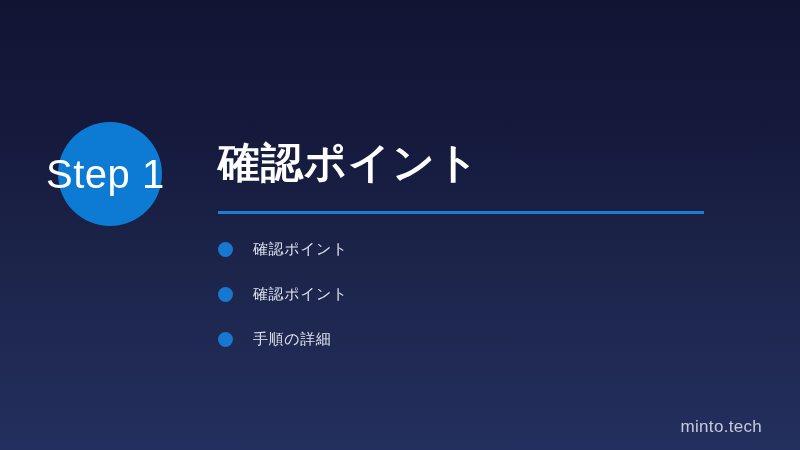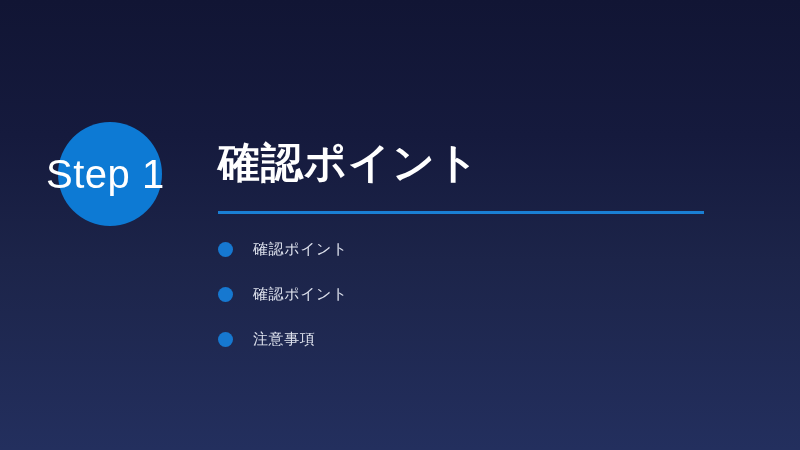--- a/index.html
+++ b/index.html
@@ -137,18 +137,19 @@
     <li class="bullet-item">
       <span class="bullet-dot" style="background: rgb(22, 120, 208);"></span>
       <span class="bullet-text">確認ポイント</span>
     </li>
     <li class="bullet-item">
       <span class="bullet-dot" style="background: rgb(22, 120, 208);"></span>
       <span class="bullet-text">確認ポイント</span>
     </li>
     <li class="bullet-item">
       <span class="bullet-dot" style="background: rgb(22, 120, 208);"></span>
-      <span class="bullet-text">注意事項</span>
+      <span class="bullet-text">手順の詳細</span>
     </li>
   </ul>
 
+  <div class="footer-brand">minto.tech</div>
 
 </div>
 
 </body></html>

